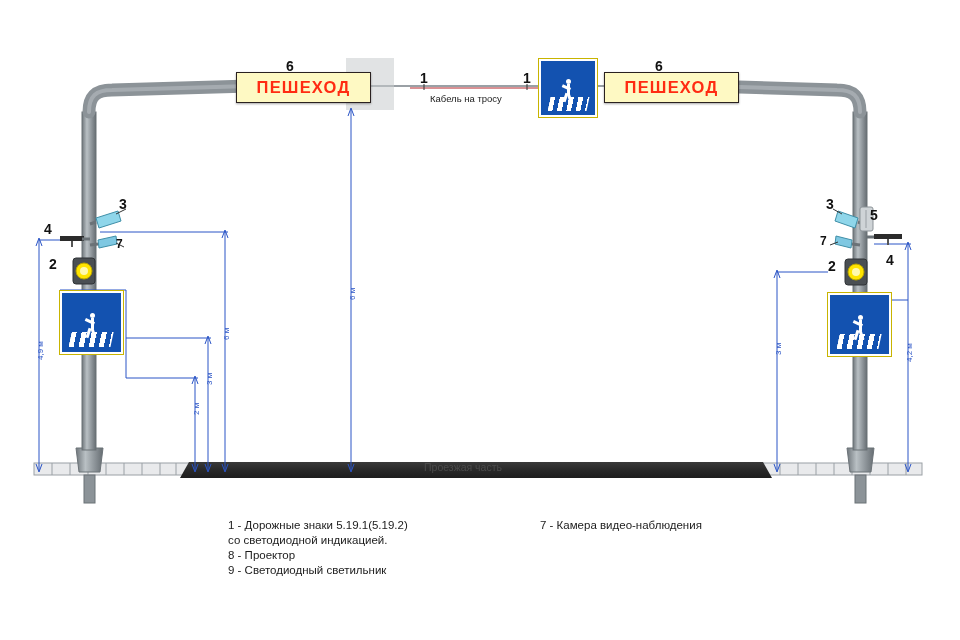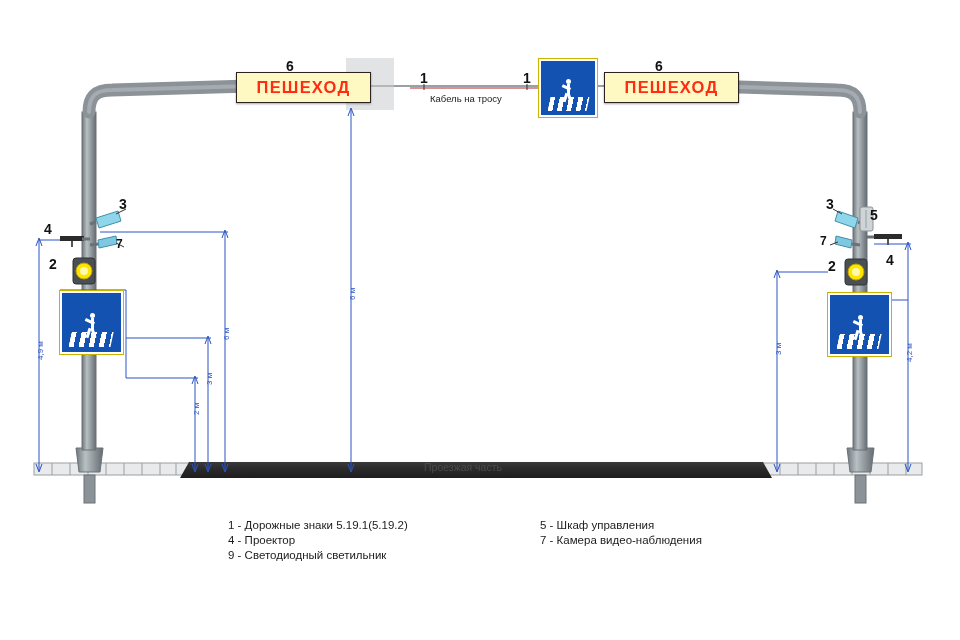--- a/index.html
+++ b/index.html
@@ -366,21 +366,21 @@
   <div class="dim vert" style="left:348px; top:300px;">6 м</div>
   <div class="dim vert" style="left:36px;  top:360px;">4,9 м</div>
   <div class="dim vert" style="left:222px; top:340px;">6 м</div>
   <div class="dim vert" style="left:205px; top:385px;">3 м</div>
   <div class="dim vert" style="left:192px; top:415px;">2 м</div>
   <div class="dim vert" style="left:774px; top:355px;">3 м</div>
   <div class="dim vert" style="left:905px; top:362px;">4,2 м</div>
 
   <div class="legend" style="left:204px; top:518px;margin-left:24px;">
     <div>1 - Дорожные знаки 5.19.1(5.19.2)</div>
-    <div>4 - Проектор</div>
+    <div>со светодиодной индикацией.</div>
+    <div>8 - Проектор</div>
     <div>9 - Светодиодный светильник</div>
   </div>
   <div class="legend" style="left:540px; top:518px;">
-    <div>5 - Шкаф управления</div>
     <div>7 - Камера видео-наблюдения</div>
   </div>
 
 </div>
 
 </body></html>

